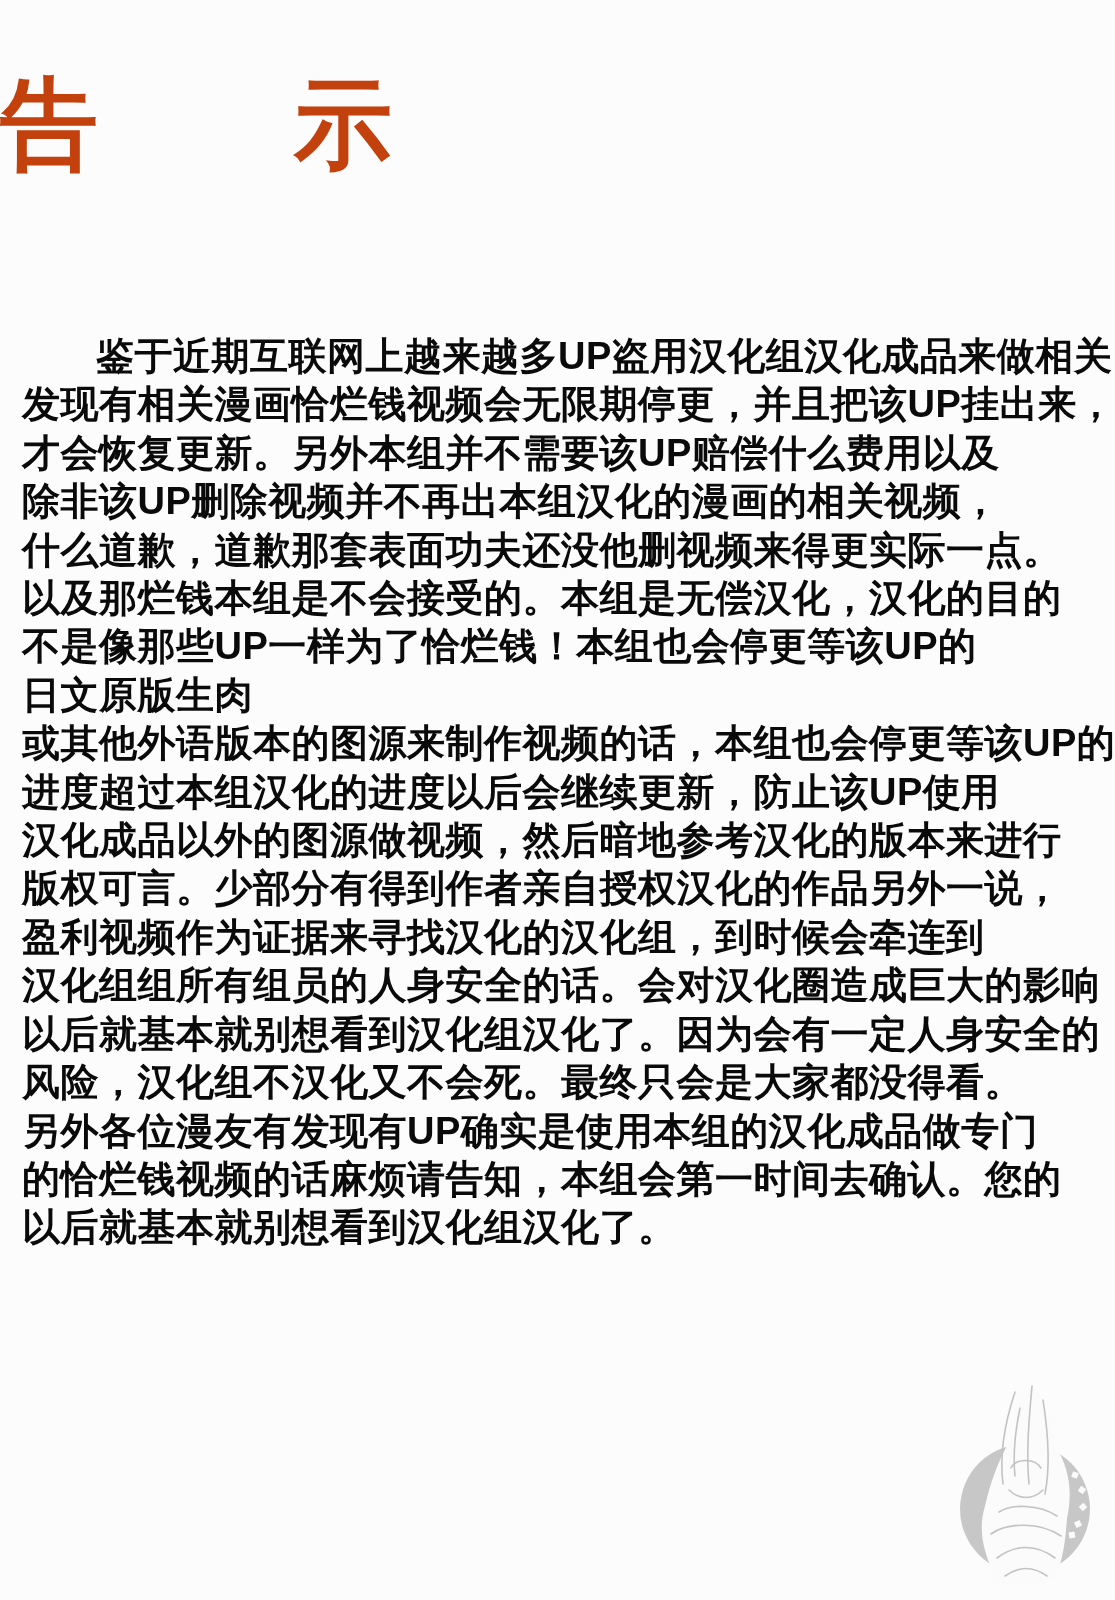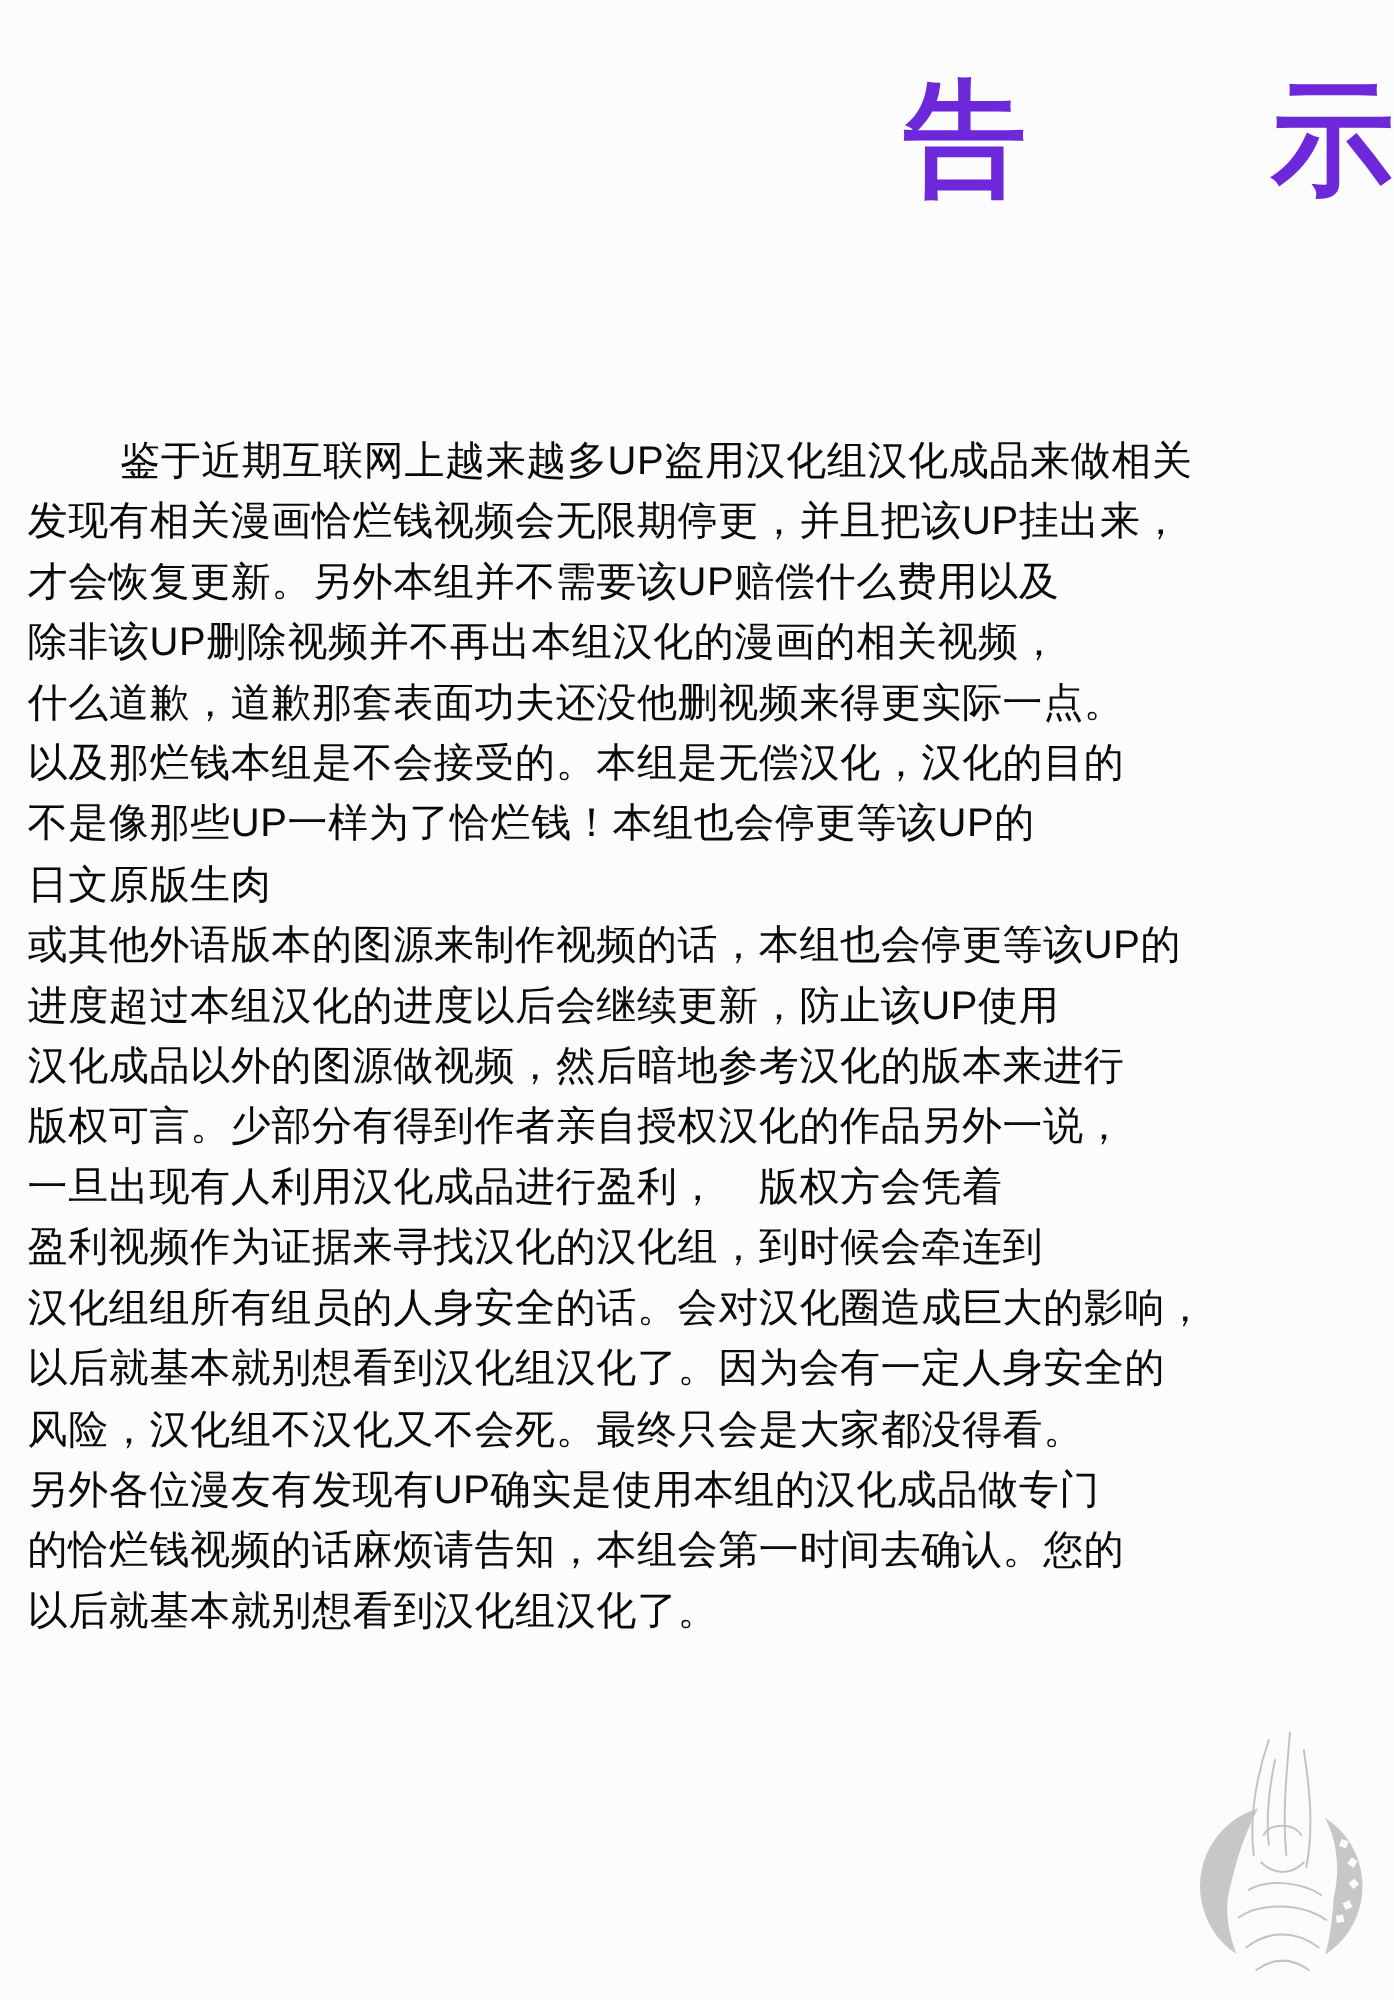--- a/index.html
+++ b/index.html
@@ -7,38 +7,38 @@
     position: relative;
     width: 1115px;
     height: 1600px;
     background: #fcfcfc;
     overflow: hidden;
     font-family: "Liberation Sans", "DejaVu Sans", sans-serif;
     color: #0a0a0a;
   }
   .title {
     position: absolute;
-    top: 58px;
+    top: 71px;
     left: 0;
     width: 100%;
     margin: 0;
-    text-align: right;
+    text-align: left;
     font-size: 98px;
     line-height: 1.1;
     font-weight: 900;
-    color: #6d28d9;
+    color: #c2410c;
     z-index: 2;
   }
   .body-text {
     position: absolute;
     left: 22px;
-    top: 344px;
+    top: 332px;
     width: 1088px;
-    font-size: 32px;
-    font-weight: 400;
+    font-size: 38px;
+    font-weight: 700;
     line-height: 48.4px;
     letter-spacing: 0.5px;
     z-index: 2;
   }
   .line { white-space: nowrap; }
   .line.indent { text-indent: 74px; }
   .watermark {
     position: absolute;
     left: 915px;
     top: 1372px;
@@ -61,21 +61,20 @@
     <div class="line">才会恢复更新。另外本组并不需要该UP赔偿什么费用以及</div>
     <div class="line">除非该UP删除视频并不再出本组汉化的漫画的相关视频，</div>
     <div class="line">什么道歉，道歉那套表面功夫还没他删视频来得更实际一点。</div>
     <div class="line">以及那烂钱本组是不会接受的。本组是无偿汉化，汉化的目的</div>
     <div class="line">不是像那些UP一样为了恰烂钱！本组也会停更等该UP的</div>
     <div class="line">日文原版生肉</div>
     <div class="line">或其他外语版本的图源来制作视频的话，本组也会停更等该UP的</div>
     <div class="line">进度超过本组汉化的进度以后会继续更新，防止该UP使用</div>
     <div class="line">汉化成品以外的图源做视频，然后暗地参考汉化的版本来进行</div>
     <div class="line">版权可言。少部分有得到作者亲自授权汉化的作品另外一说，</div>
-    <div class="line">一旦出现有人利用汉化成品进行盈利，　版权方会凭着</div>
     <div class="line">盈利视频作为证据来寻找汉化的汉化组，到时候会牵连到</div>
     <div class="line">汉化组组所有组员的人身安全的话。会对汉化圈造成巨大的影响，</div>
     <div class="line">以后就基本就别想看到汉化组汉化了。因为会有一定人身安全的</div>
     <div class="line">风险，汉化组不汉化又不会死。最终只会是大家都没得看。</div>
     <div class="line">另外各位漫友有发现有UP确实是使用本组的汉化成品做专门</div>
     <div class="line">的恰烂钱视频的话麻烦请告知，本组会第一时间去确认。您的</div>
     <div class="line">以后就基本就别想看到汉化组汉化了。</div>
   </div>
 
   <div class="watermark">

